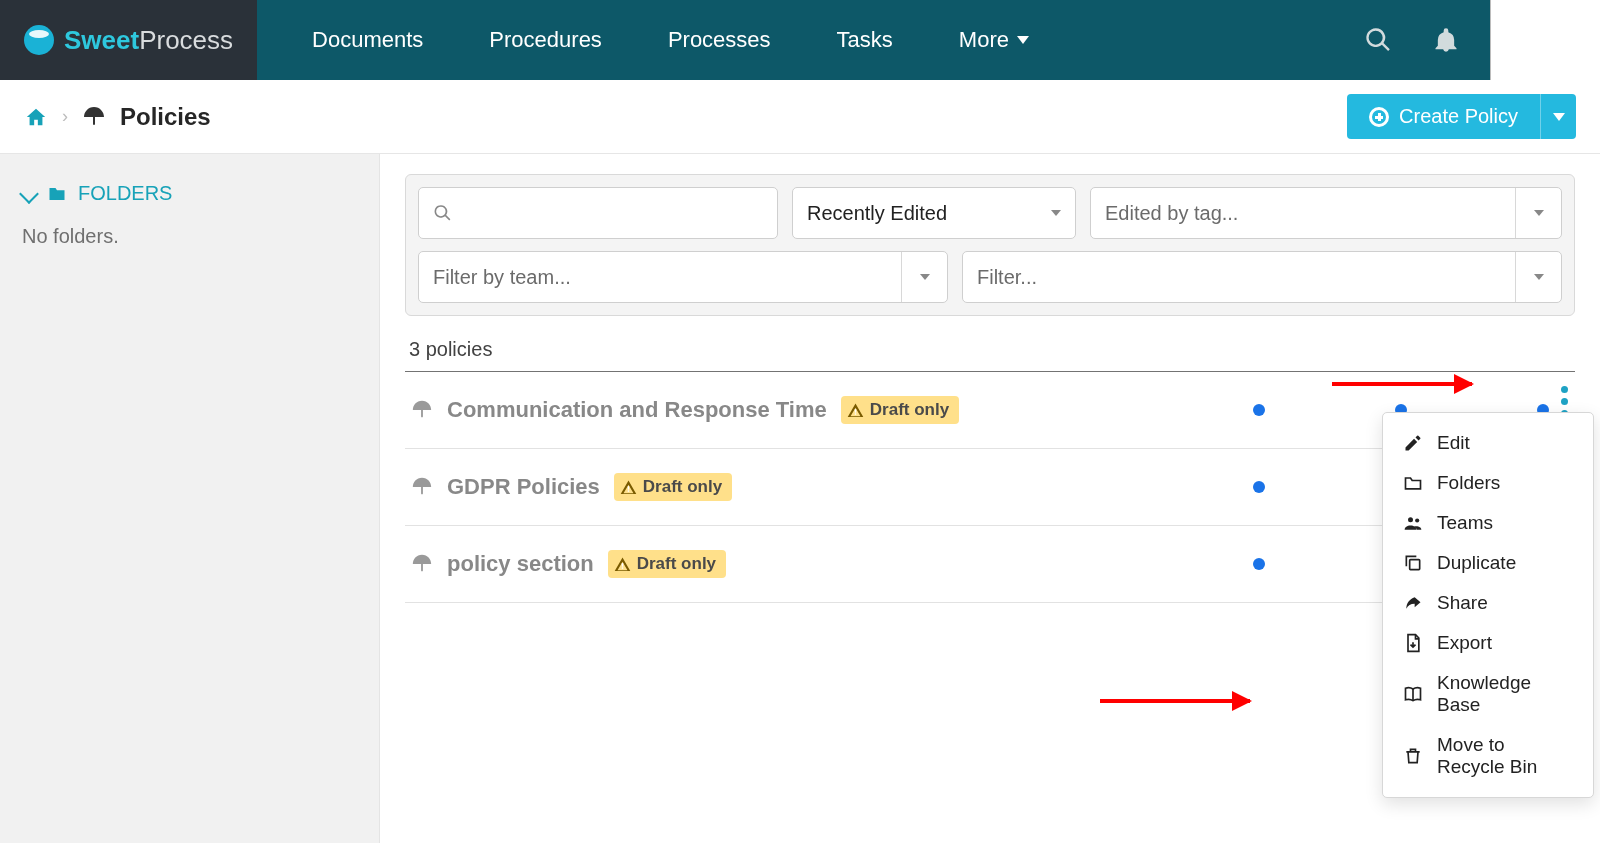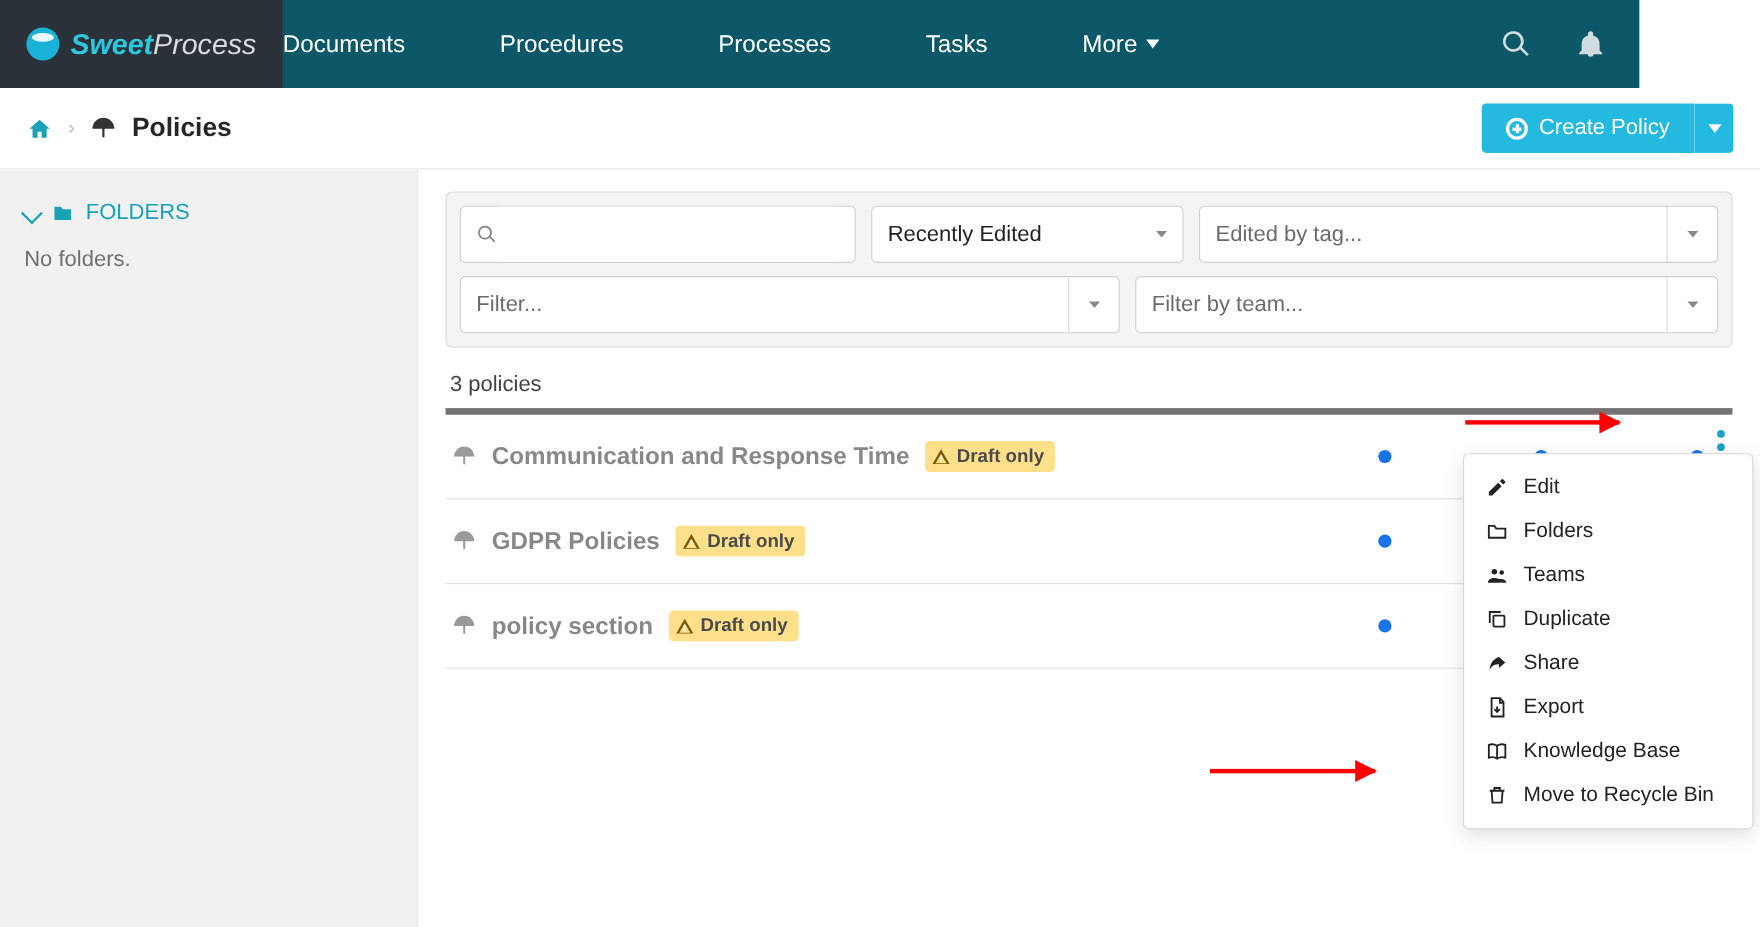--- a/index.html
+++ b/index.html
@@ -5,27 +5,26 @@
 * { box-sizing: border-box; margin: 0; padding: 0; }
 body { font-family: -apple-system, BlinkMacSystemFont, "Segoe UI", Arial, sans-serif; font-size: 16px; color: #2a2a2a; background: #fff; width: 1600px; height: 843px; position: relative; overflow:hidden;}
 
 .navbar {
   display: flex; align-items: center; height: 80px;
   background: #0d5868; color: #fff; padding: 0 0 0 0;
 }
 .logo-wrap {
   display:flex; align-items:center; gap:10px; height:100%; padding:0 24px 0 24px;
   background:#2a3139;
-  font-style:italic;
 }
 .logo-cup { width:30px; height:30px; border-radius:50%; background:#1ab2d6; position:relative; }
 .logo-cup:after { content:""; position:absolute; top:5px; left:5px; width:20px; height:8px; border-radius:50%; background:#fff; opacity:.9; }
 .logo-text { font-size:26px; font-weight:400; color:#d9dcde;}
 .logo-text b { color:#2ec8de; font-weight:600; }
-.nav-links { display:flex; gap:86px; flex:1; }
+.nav-links { display:flex; gap:66px; padding-left:55px; flex:1; }
 .nav-links a { color:#fff; text-decoration:none; font-size:22px; font-weight:500; }
 .nav-more { display:flex; align-items:center; gap:8px; }
 .nav-right { display:flex; align-items:center; gap:40px; padding-right:30px; color:#d2dbdd; }
 .nav-icon { width:28px; height:28px; display:inline-block; fill:#d2dbdd; }
 .nav-slot { width:110px; height:80px; background:#fff; border-left:1px solid #bcbcbc; }
 
 .breadcrumb-bar {
   display:flex; align-items:center; justify-content:space-between;
   padding:14px 24px; border-bottom:1px solid #e6e6e6;
 }
@@ -66,41 +65,41 @@
 .finput .caret-sep { position:absolute; right:0; top:0; bottom:0; width:46px; border-left:1px solid #d8d8d8; display:flex; align-items:center; justify-content:center; }
 .finput input { border:none; outline:none; width:100%; height:100%; font-size:20px; }
 .search-box { width:360px; }
 .sort-box { width:284px; color:#222; justify-content:space-between; }
 .tag-box  { flex:1; }
 .team-box { width:530px; }
 .filter2-box { flex:1; }
 
 .count { margin:22px 4px 10px; color:#424242; font-size:20px; }
 
-.list { border-top:6px solid #737373; }
+.list { border-top:1px solid #737373; }
 .row { border-bottom:1px solid #e2e2e2; display:flex; align-items:center; padding:24px 6px; gap:14px; position:relative; }
 .row .title { color:#888; font-size:22px; font-weight:700; }
 .badge {
   background:#ffe08a; color:#4a4a4a; font-weight:600; font-size:17px;
   padding:4px 10px 4px 6px; border-radius:4px; display:inline-flex; align-items:center; gap:6px;
 }
 .badge .tri { width:17px; height:17px; display:inline-block; }
 .dots-col { margin-left:auto; display:flex; gap:130px; padding-right:20px; }
 .bluedot { width:12px; height:12px; border-radius:50%; background:#1a73e8; display:inline-block; }
 .kebab { position:absolute; right:-4px; top:12px; width:30px; height:34px; display:flex; flex-direction:column; align-items:center; justify-content:center; gap:5px; cursor:pointer; }
 .kebab span { width:7px; height:7px; border-radius:50%; background:#1ea2c4; display:block; }
 
 .red-arrow { position:absolute; height:4px; background:#ff0000; }
 .red-arrow:after {
   content:""; position:absolute; right:-2px; top:-8px; width:0; height:0;
   border-left:20px solid #ff0000; border-top:10px solid transparent; border-bottom:10px solid transparent;
 }
 
 .menu {
-  position:absolute; right:6px; top:258px; width:264px; background:#fff;
+  position:absolute; right:6px; top:258px; width:212px; background:#fff;
   border:1px solid #d7d7d7; border-radius:5px; box-shadow:0 6px 18px rgba(0,0,0,.12);
   padding:10px 0; z-index:50;
 }
 .menu-item { display:flex; align-items:center; gap:14px; padding:9px 20px; font-size:19px; color:#222; cursor:pointer; }
 .micon { width:20px; height:20px; flex-shrink:0; }
 .caret-down { width:0;height:0;border-left:6px solid transparent;border-right:6px solid transparent;border-top:8px solid currentColor; display:inline-block;}
 .caret-down.sm { border-left-width:5px;border-right-width:5px;border-top-width:6px; color:#888;}
 .caret-down.wht { color:#fff; }
 .chev-down { width:14px; height:14px; border-right:2px solid #17a2b8; border-bottom:2px solid #17a2b8; transform:rotate(45deg); display:inline-block;}
 svg { display:block; }
@@ -182,28 +181,28 @@
           <span class="caret-down sm" style="margin-left:auto"></span>
         </div>
         <div class="finput tag-box">
           <span>Edited by tag...</span>
           <div class="caret-sep">
               <span class="caret-down sm"></span>
             </div>
         </div>
       </div>
       <div class="frow">
-        <div class="finput filter2-box">
-          <span>Filter...</span>
+        <div class="finput team-box">
+          <span>Filter by team...</span>
           <div class="caret-sep">
               <span class="caret-down sm"></span>
             </div>
         </div>
-        <div class="finput team-box">
-          <span>Filter by team...</span>
+        <div class="finput filter2-box">
+          <span>Filter...</span>
           <div class="caret-sep">
               <span class="caret-down sm"></span>
             </div>
         </div>
       </div>
     </div>
 
     <div class="count">3 policies</div>
 
     <div class="list">

